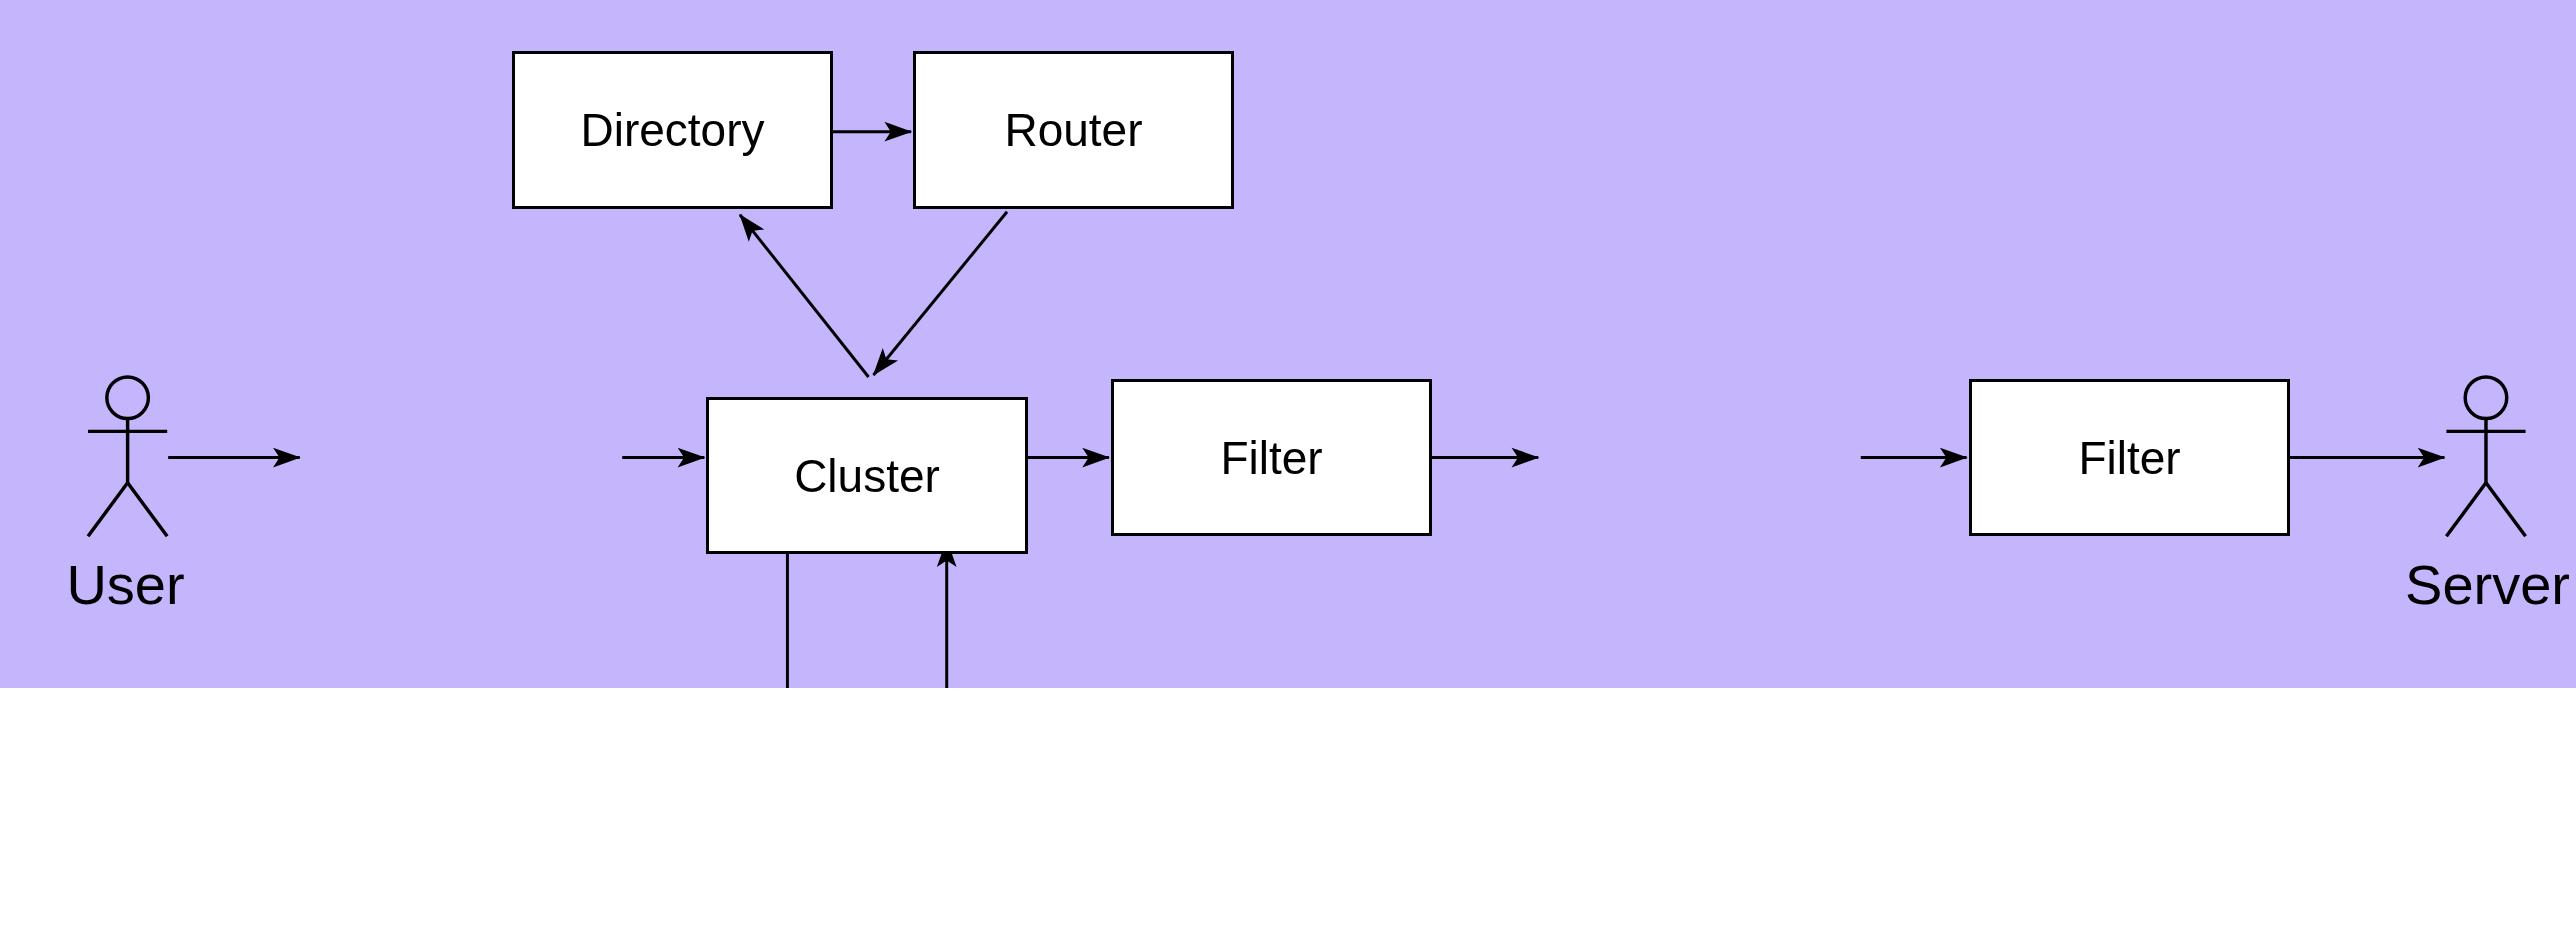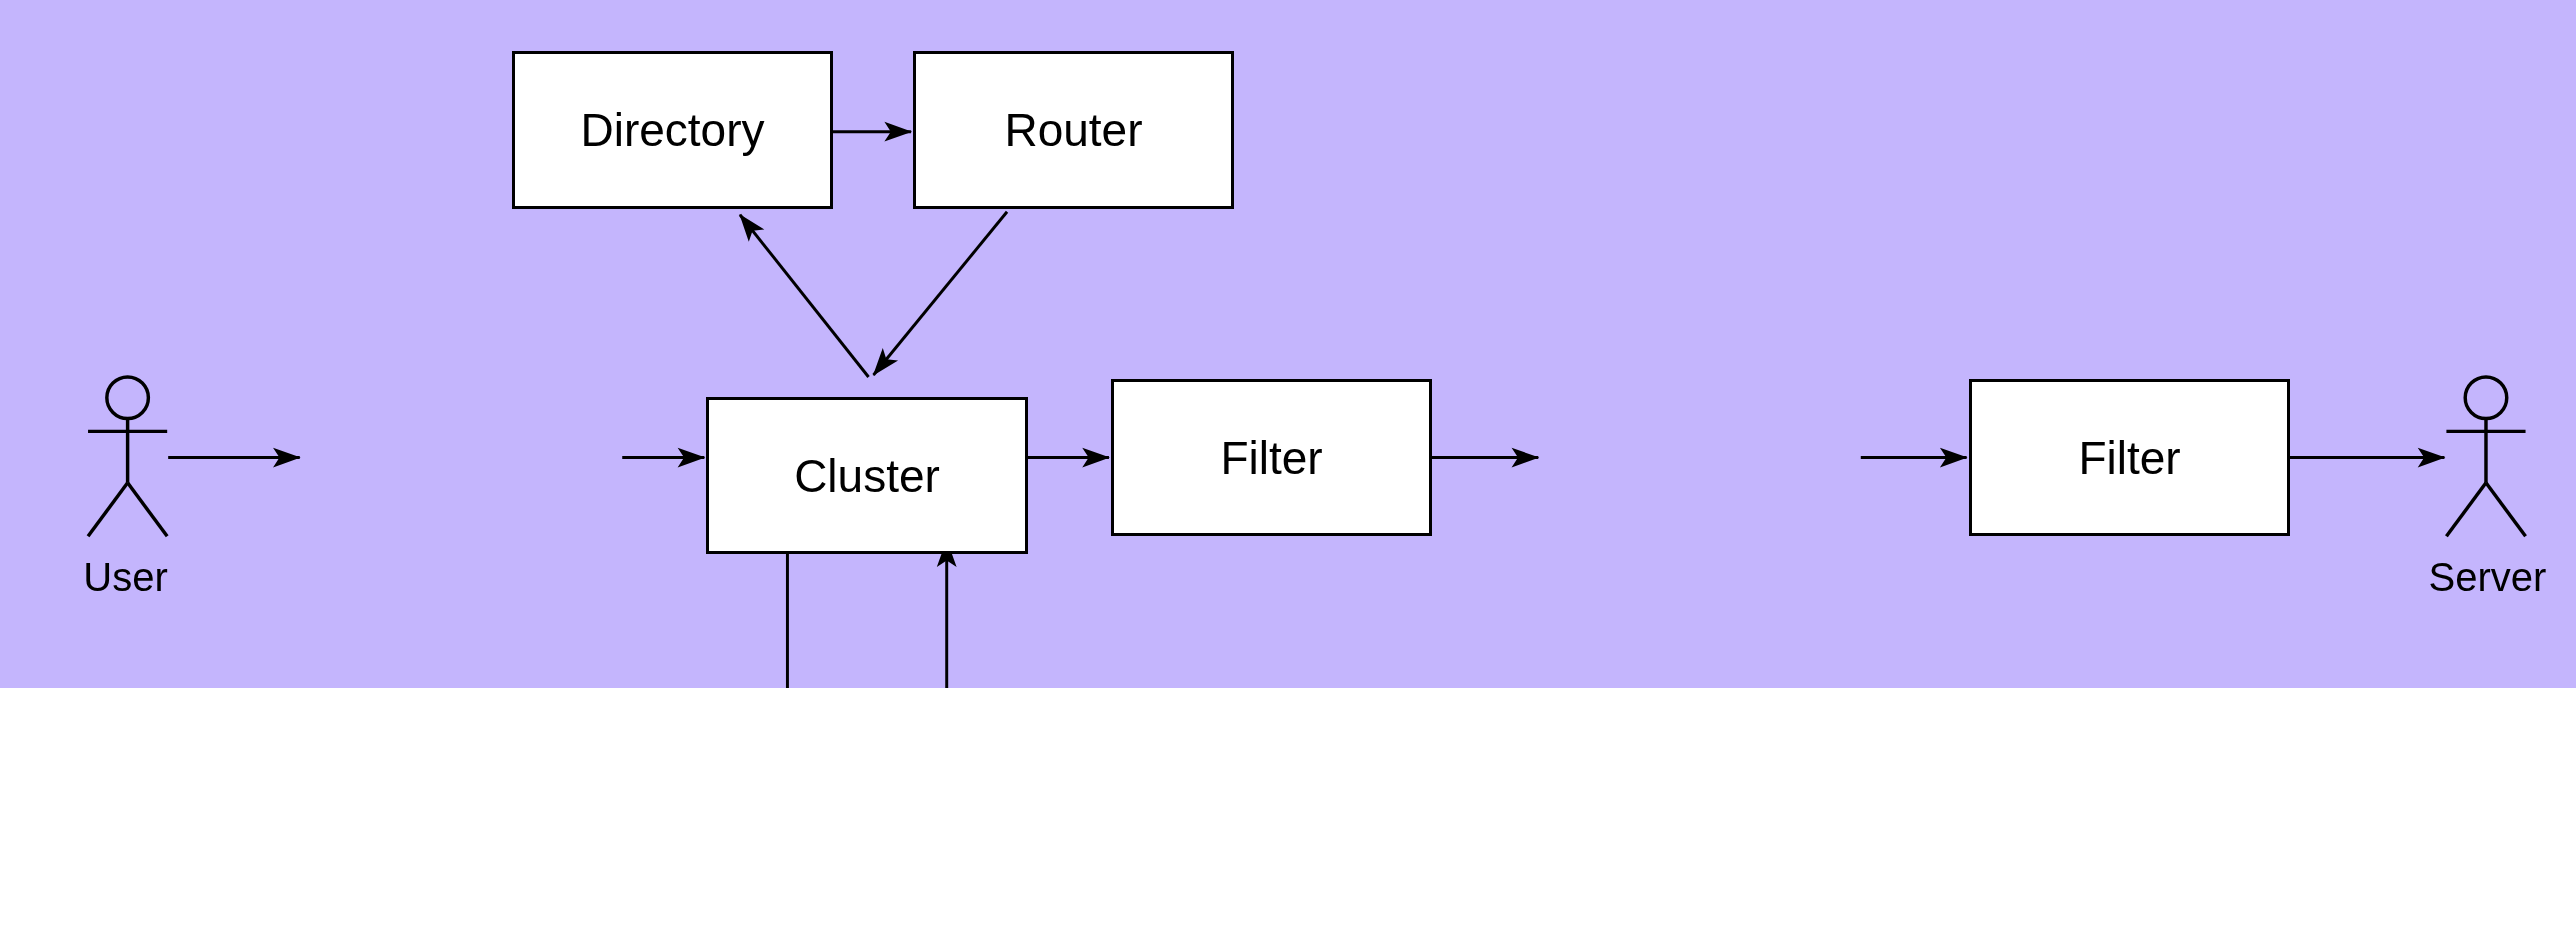--- a/index.html
+++ b/index.html
@@ -35,21 +35,21 @@
   }
   .node span {
     font-size: 46px;
     line-height: 1;
     white-space: nowrap;
   }
   .actor-label {
     position: absolute;
     width: 237px;
     text-align: center;
-    font-size: 40px;
+    font-size: 56px;
     line-height: 1;
   }
   
   .n-directory     { left: 512px;  top: 51px;  width: 321px; height: 158px; }
   .n-router        { left: 913px;  top: 51px;  width: 321px; height: 158px; }
   .n-clusterfilter { left: 302px;  top: 379px; width: 321px; height: 157px; }
   .n-cluster       { left: 706px;  top: 397px; width: 322px; height: 157px; }
   .n-filter1       { left: 1111px; top: 379px; width: 321px; height: 157px; }
   .n-network       { left: 1540px; top: 379px; width: 321px; height: 157px; }
   .n-filter2       { left: 1969px; top: 379px; width: 321px; height: 157px; }

